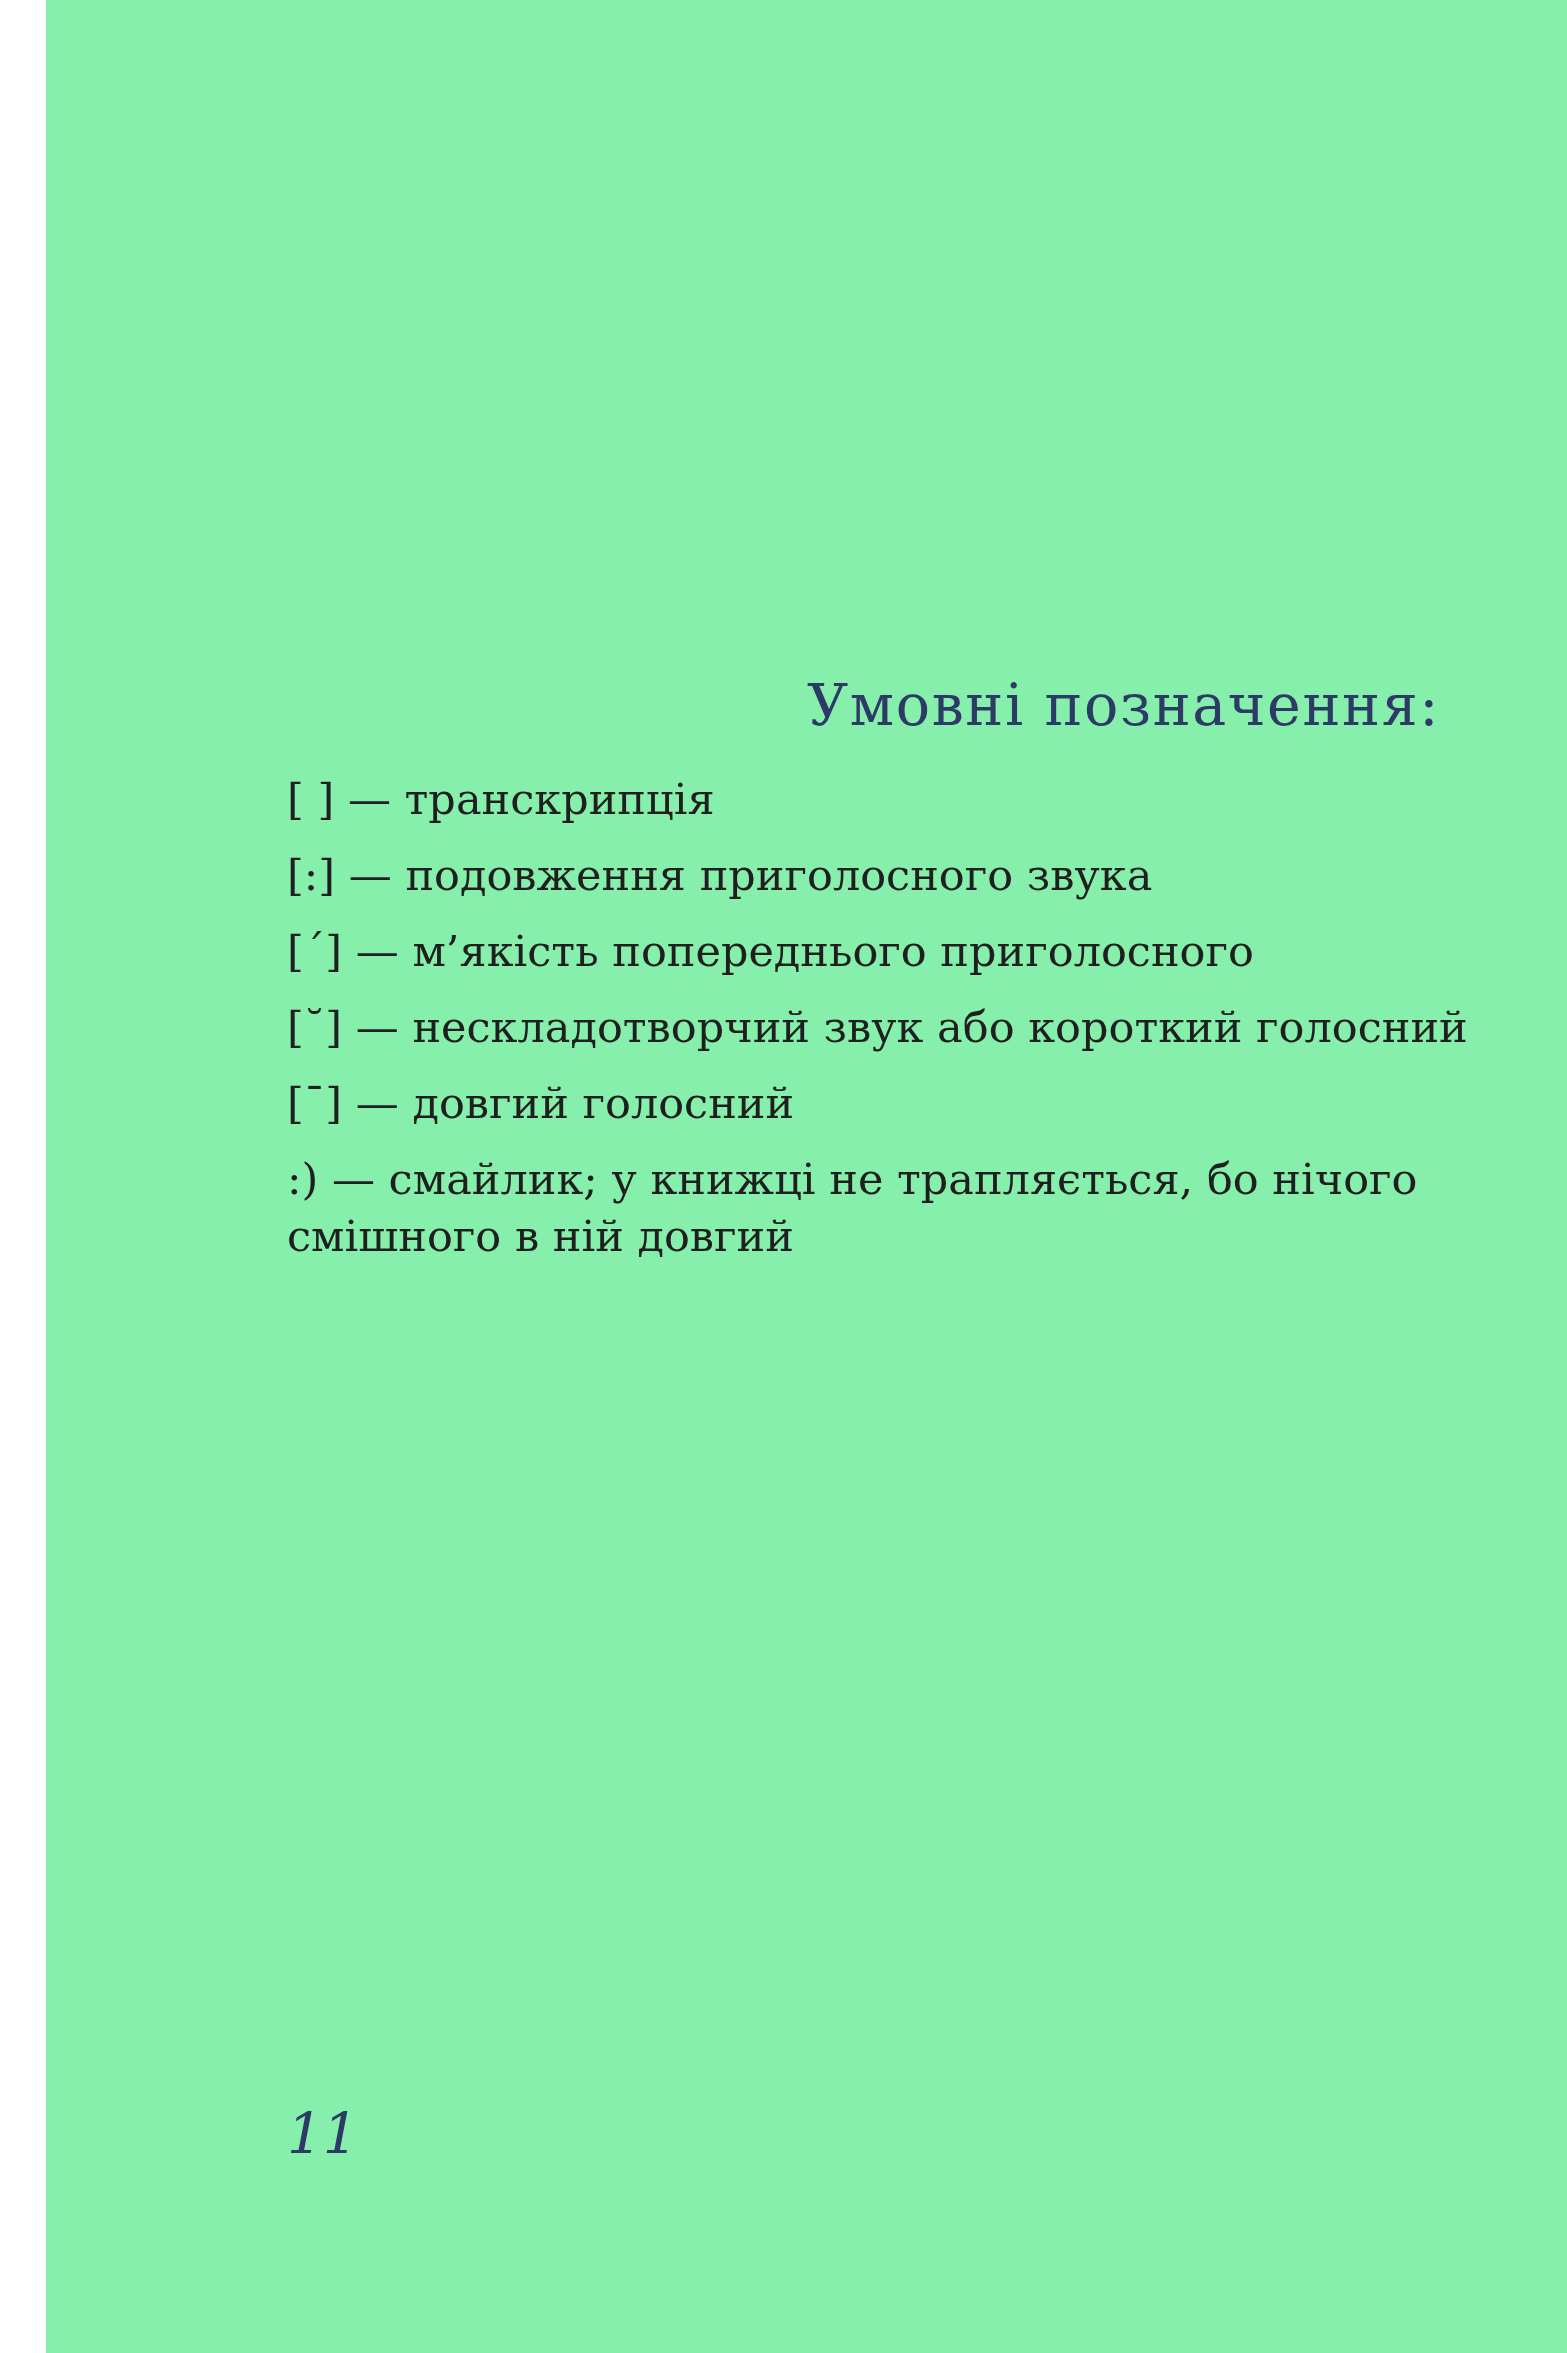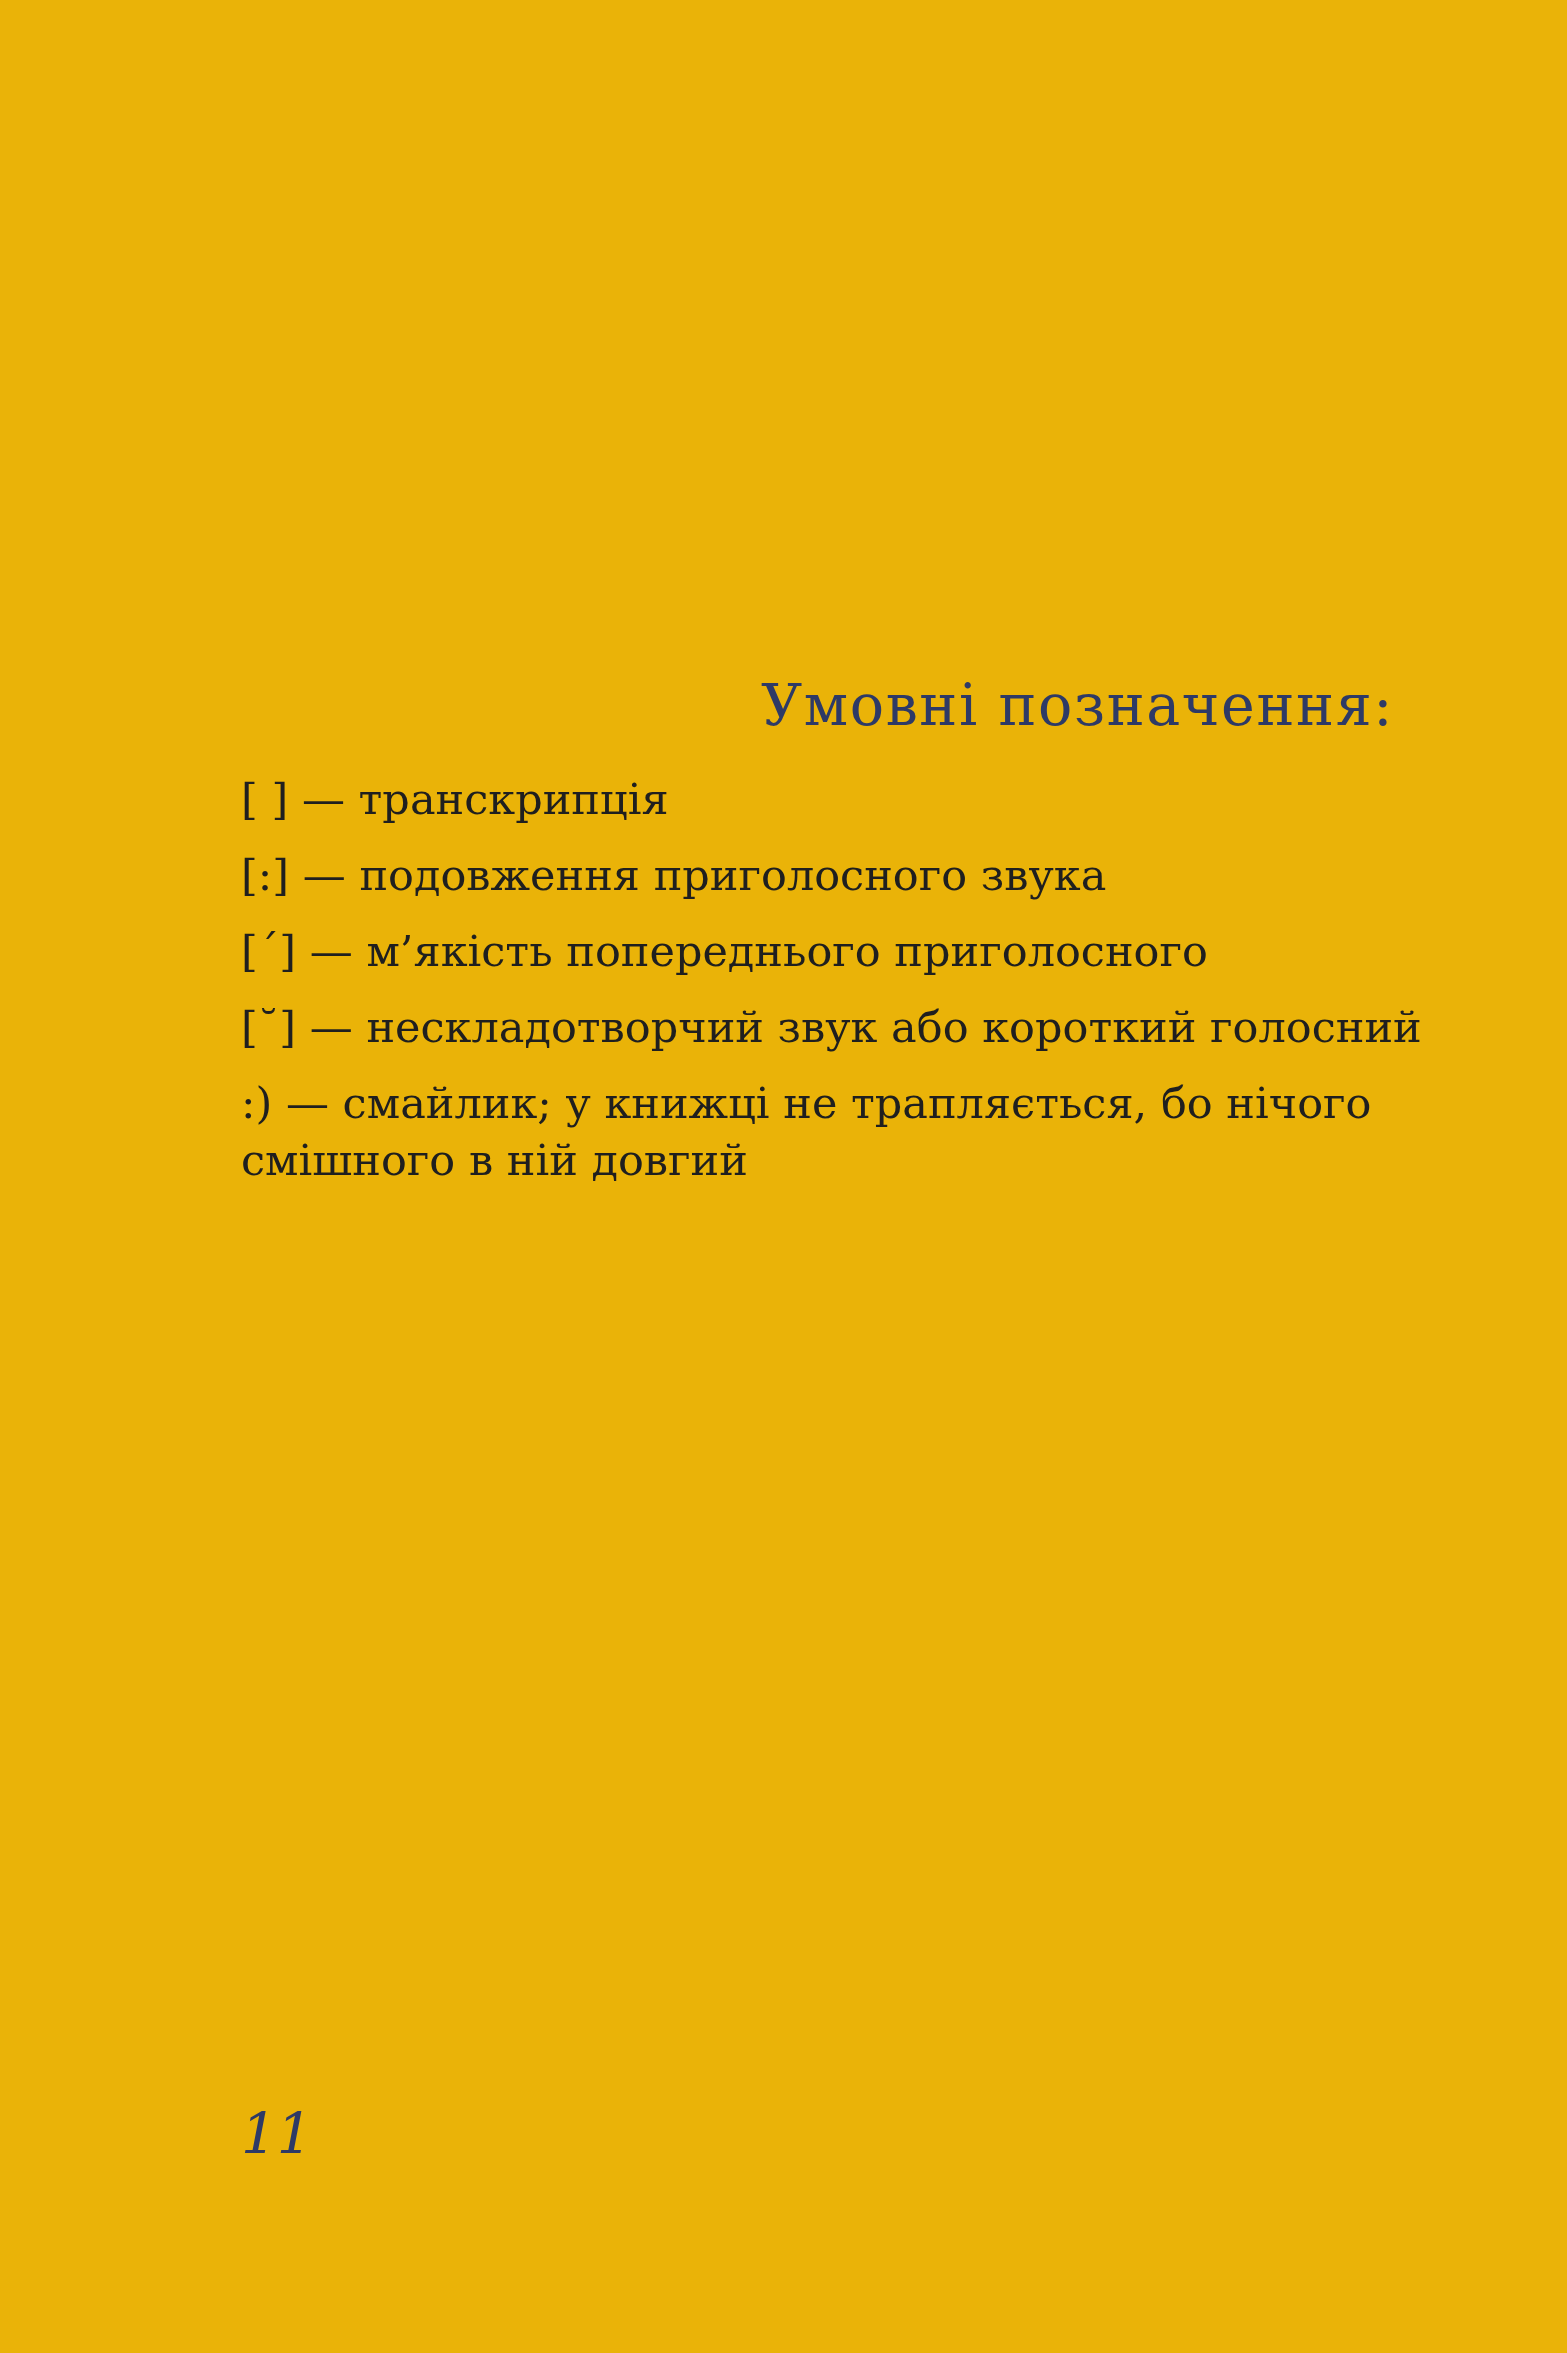--- a/index.html
+++ b/index.html
@@ -7,21 +7,22 @@
     width: 1568px;
     height: 2354px;
     background: #ffffff;
     position: relative;
     font-family: "DejaVu Serif", "Liberation Serif", serif;
     overflow: hidden;
   }
   .book-page {
     position: absolute;
     inset: 0;
-    background: #eab308;
+    background: #86efac;
+    margin-left: 46px;
   }
   .title {
     position: absolute;
     top: 671px;
     left: 241px;
     width: 1153px;
     margin: 0;
     text-align: right;
     font-weight: 400;
     font-size: 57px;
@@ -80,20 +81,25 @@
       <span class="sym">[´]</span>
       <span class="dash">—</span>
       <span class="txt">м’якість попереднього приголосного</span>
     </li>
     <li class="legend-item">
       <span class="sym">[˘]</span>
       <span class="dash">—</span>
       <span class="txt">нескладотворчий звук або короткий голосний</span>
     </li>
     <li class="legend-item">
+      <span class="sym">[¯]</span>
+      <span class="dash">—</span>
+      <span class="txt">довгий голосний</span>
+    </li>
+    <li class="legend-item">
       <span class="sym">:)</span>
       <span class="dash">—</span>
       <span class="txt">смайлик; у книжці не трапляється, бо нічого
 смішного в ній довгий</span>
     </li>
   </ul>
 
   <div class="page-number">11</div>
 
 </div>

